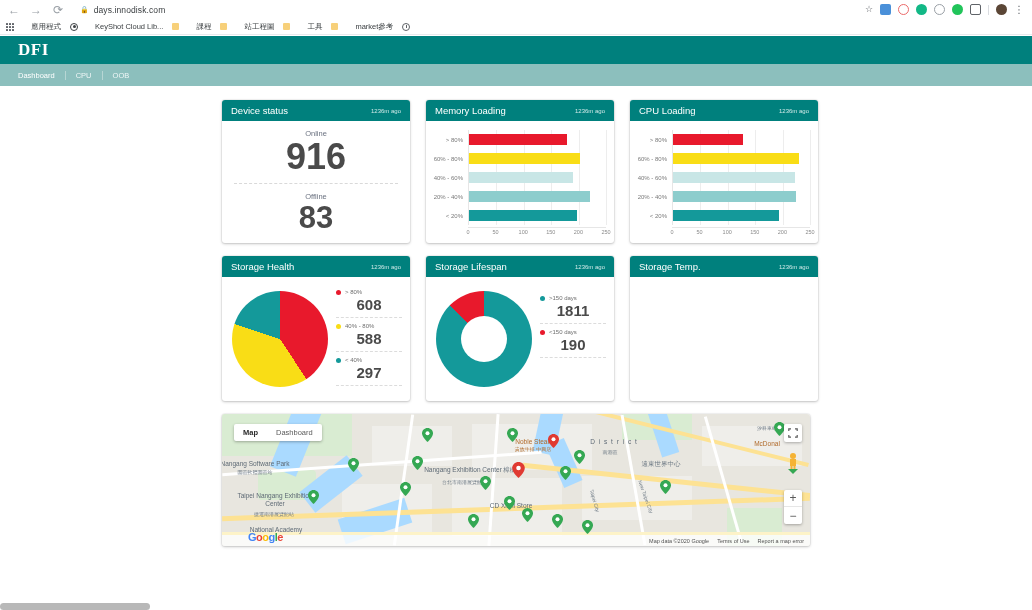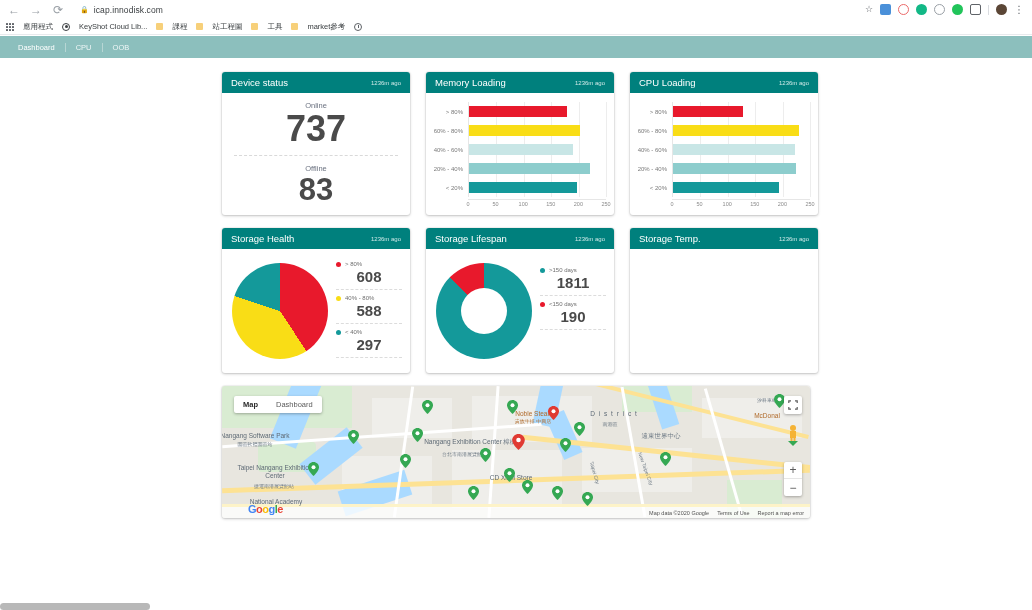--- a/index.html
+++ b/index.html
@@ -33,21 +33,21 @@
   .tb-star { color:#5f6368; font-size:9px; line-height:1; }
   .tb-dots { color:#5f6368; font-size:10px; line-height:1; letter-spacing:0; }
   .tb-avatar { width:11px; height:11px; border-radius:50%; background:#5b4636; }
   .tb-sep { width:1px; height:10px; background:#dadce0; }
 
   .bookmark-bar {
     height:16px; background:#ffffff; display:flex; align-items:center;
     padding:0 6px; gap:9px; font-size:7.5px; color:#3c4043;
     border-bottom:1px solid #e8eaed;
   }
-  .bm { display:flex; align-items:center; gap:9px; white-space:nowrap; }
+  .bm { display:flex; align-items:center; gap:17px; white-space:nowrap; }
   .bm-grid {
     width:8px; height:8px; display:grid; grid-template-columns:repeat(3,1fr);
     grid-template-rows:repeat(3,1fr); gap:1px;
   }
   .bm-grid i { background:#5f6368; border-radius:.5px; }
   .bm-folder { width:7px; height:7px; background:#f7d07a; border-radius:1px; }
   .bm-circle {
     width:8px; height:8px; border-radius:50%; border:1.4px solid #3c4043;
     position:relative;
   }
@@ -196,21 +196,21 @@
 </style>
 </head>
 <body>
 
 <div class="browser-top">
   <div class="nav-btn">←</div>
   <div class="nav-btn">→</div>
   <div class="nav-btn reload">⟳</div>
   <div class="omnibox">
     <span class="lock-ico">🔒</span>
-    <span class="omni-url">icap.innodisk.com</span>
+    <span class="omni-url">days.innodisk.com</span>
   </div>
   <div class="tb-icons">
     <span class="tb-star">☆</span>
     <span class="tb-ico" style="background:#4a90d9;border-radius:2px;"></span>
     <span class="tb-ico" style="background:#fff;border:1.5px solid #ec6a6a;"></span>
     <span class="tb-ico" style="background:#12b886;"></span>
     <span class="tb-ico" style="background:#fff;border:1.5px solid #9aa0a6;"></span>
     <span class="tb-ico" style="background:#21c45a;"></span>
     <span class="tb-ico" style="background:#fff;border:1.5px solid #5f6368;border-radius:2px;"></span>
     <span class="tb-sep"></span>
@@ -254,20 +254,23 @@
     <span class="bm-folder"></span>
     <span>market參考</span>
   </div>
   <div class="bm">
     <span class="bm-clock"></span>
   </div>
 </div>
 
 <div class="app">
 
+  <div class="app-header">
+    <span class="brand">DFI</span>
+  </div>
 
   <div class="app-nav">
     <span class="nav-item">Dashboard</span>
     <span class="nav-div"></span>
     <span class="nav-item">CPU</span>
     <span class="nav-div"></span>
     <span class="nav-item">OOB</span>
   </div>
 
   <div class="dash">
@@ -275,21 +278,21 @@
     <div class="row">
 
       <div class="card card-sm">
         <div class="card-head">
           <span class="card-title">Device status</span>
           <span class="card-time">1236m ago</span>
         </div>
         <div class="card-body device-body">
           <div class="dev-half">
             <div class="dev-label">Online</div>
-            <div class="dev-value">737</div>
+            <div class="dev-value">916</div>
           </div>
           <div class="dev-sep"></div>
           <div class="dev-half">
             <div class="dev-label">Offline</div>
             <div class="dev-value small">83</div>
           </div>
         </div>
       </div>
 
       <div class="card card-sm">

